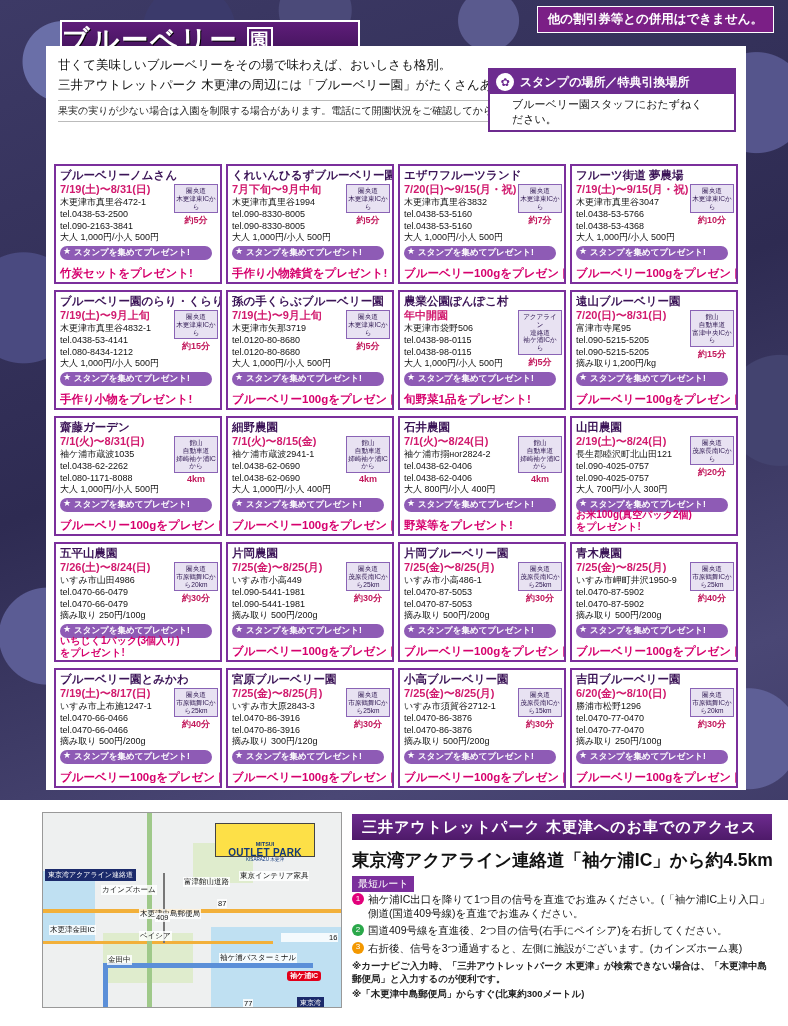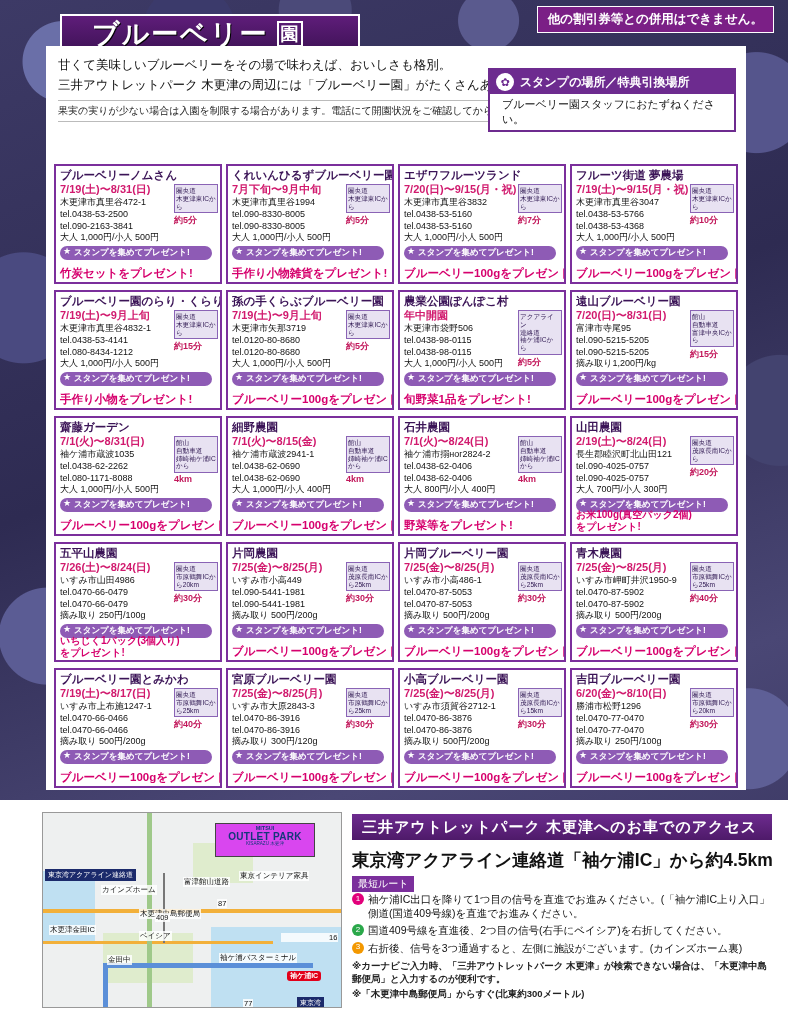--- a/index.html
+++ b/index.html
@@ -28,24 +28,24 @@
       radial-gradient(circle at 62% 2%, #5a5a8e 0 30px, rgba(0,0,0,0) 31px),
       radial-gradient(circle at 30% 99%, #4b4a79 0 40px, rgba(0,0,0,0) 41px),
       radial-gradient(circle at 55% 98%, #5a5a8e 0 34px, rgba(0,0,0,0) 35px),
       linear-gradient(160deg,#3d3a66 0%, #2e2b52 40%, #4a4775 70%, #332f59 100%);
   }
   .page { position:absolute; inset:0; }
 
   
   .header { position:absolute; left:0; top:0; width:788px; height:46px; }
   .title-band {
-    position:absolute; left:60px; top:14px; width:300px; height:40px;
+    position:absolute; left:60px; top:20px; width:300px; height:40px;
     background: linear-gradient(#5f1d7a,#3e1256);
     border:2px solid #fff;
-    display:flex; align-items:center; padding-left:30px;
+    display:flex; align-items:center; padding-left:0;
   }
   .title-text {
     color:#fff; font-size:27px; font-weight:bold; letter-spacing:2px;
     text-shadow: 1px 1px 0 #000;
   }
   .title-box {
     margin-left:8px; border:2px solid #fff; color:#fff;
     font-size:18px; font-weight:bold; width:26px; height:26px;
     display:flex; align-items:center; justify-content:center;
   }
@@ -71,21 +71,21 @@
     border:2px solid #6d2b8f; background:#fff;
   }
   .stamp-legend .row1 {
     background:#6d2b8f; color:#fff; font-size:12px; font-weight:bold;
     padding:3px 6px; display:flex; align-items:center; gap:6px;
   }
   .stamp-ico {
     width:18px;height:18px;border-radius:50%;background:#fff;color:#6d2b8f;
     display:inline-flex;align-items:center;justify-content:center;font-size:11px;
   }
-  .stamp-legend .row2 { font-size:11px; color:#111; padding:3px 12px; }
+  .stamp-legend .row2 { font-size:11px; color:#111; padding:3px 22px; }
 
   
   .grid {
     position:absolute; left:8px; top:118px; width:684px;
     display:grid; grid-template-columns: repeat(4, 168px);
     gap:6px 4px;
   }
   .card {
     border:2px solid #7b2f9c; background:#fff; height:120px; position:relative;
     overflow:hidden;
@@ -95,21 +95,21 @@
     line-height:1.1; white-space:nowrap; overflow:hidden;
   }
   .card .period {
     color:#d11a6e; font-weight:bold; font-size:11px; padding:0 4px; line-height:1.2;
   }
   .card .addr {
     font-size:9px; color:#111; padding:1px 4px 0 4px; line-height:1.32;
     width:120px;
   }
   .access {
-    position:absolute; right:2px; top:18px; width:44px; 
+    position:absolute; right:2px; top:18px; width:44px; text-align:center;
   }
   .access .roadbox {
     background:#e8e2f2; border:1px solid #8a63b5; color:#2d1650;
     font-size:6.6px; line-height:1.18; padding:2px 1px;
   }
   .access .time {
     color:#c2185b; font-size:9px; font-weight:bold; margin-top:1px;
   }
   .stamp-row {
     position:absolute; left:4px; bottom:22px; width:152px;
@@ -137,22 +137,22 @@
   .map .sea { position:absolute; right:0; bottom:0; width:130px; height:80px; background:#bfe0f2; }
   .map .sea2 { position:absolute; left:0; top:58px; width:52px; height:70px; background:#bfe0f2; }
   .map .green1 { position:absolute; left:60px; top:120px; width:90px; height:50px; background:#dfeccd; }
   .map .green2 { position:absolute; left:150px; top:30px; width:60px; height:40px; background:#dfeccd; }
   .map .rd { position:absolute; background:#f2b03a; }
   .map .rdg { position:absolute; background:#9fc98a; }
   .map .rail { position:absolute; background:#777; }
   .map .blue-line { position:absolute; background:#5b8fd8; }
   .outlet-logo {
     position:absolute; left:172px; top:10px; width:100px; height:34px;
-    background:#d946ef; border:1px solid #444; text-align:center; line-height:1.05;
-    padding-top:2px;
+    background:#fde047; border:1px solid #444; text-align:center; line-height:1.05;
+    padding-top:18px;
   }
   .outlet-logo .l1 { font-size:5.5px; font-weight:bold; color:#13387a; }
   .outlet-logo .l2 { font-size:10px; font-weight:bold; color:#13387a; letter-spacing:0.3px;}
   .outlet-logo .l3 { font-size:4.6px; color:#13387a; }
   .map-label { position:absolute; font-size:7.5px; color:#111; background:rgba(255,255,255,.82); padding:0 1px; }
   .map-ic {
     position:absolute; background:#e2001a; color:#fff; font-size:7px; font-weight:bold;
     border-radius:3px; padding:1px 3px; text-align:center; line-height:1.1;
   }
   .map-blk { position:absolute; background:#1b2a6b; color:#fff; font-size:7px; padding:1px 3px; }

